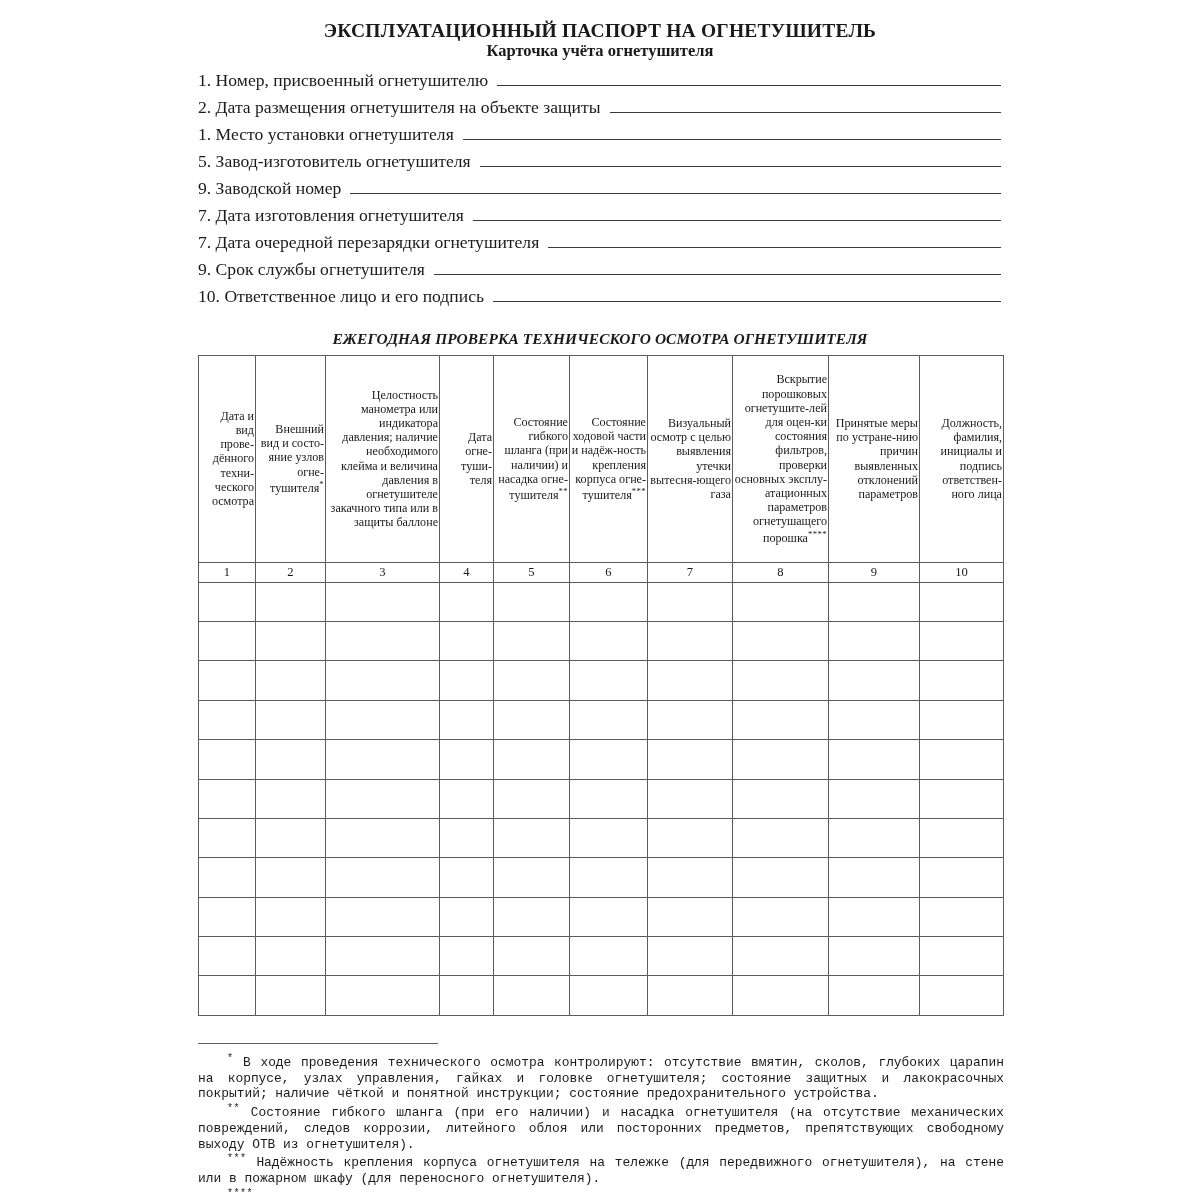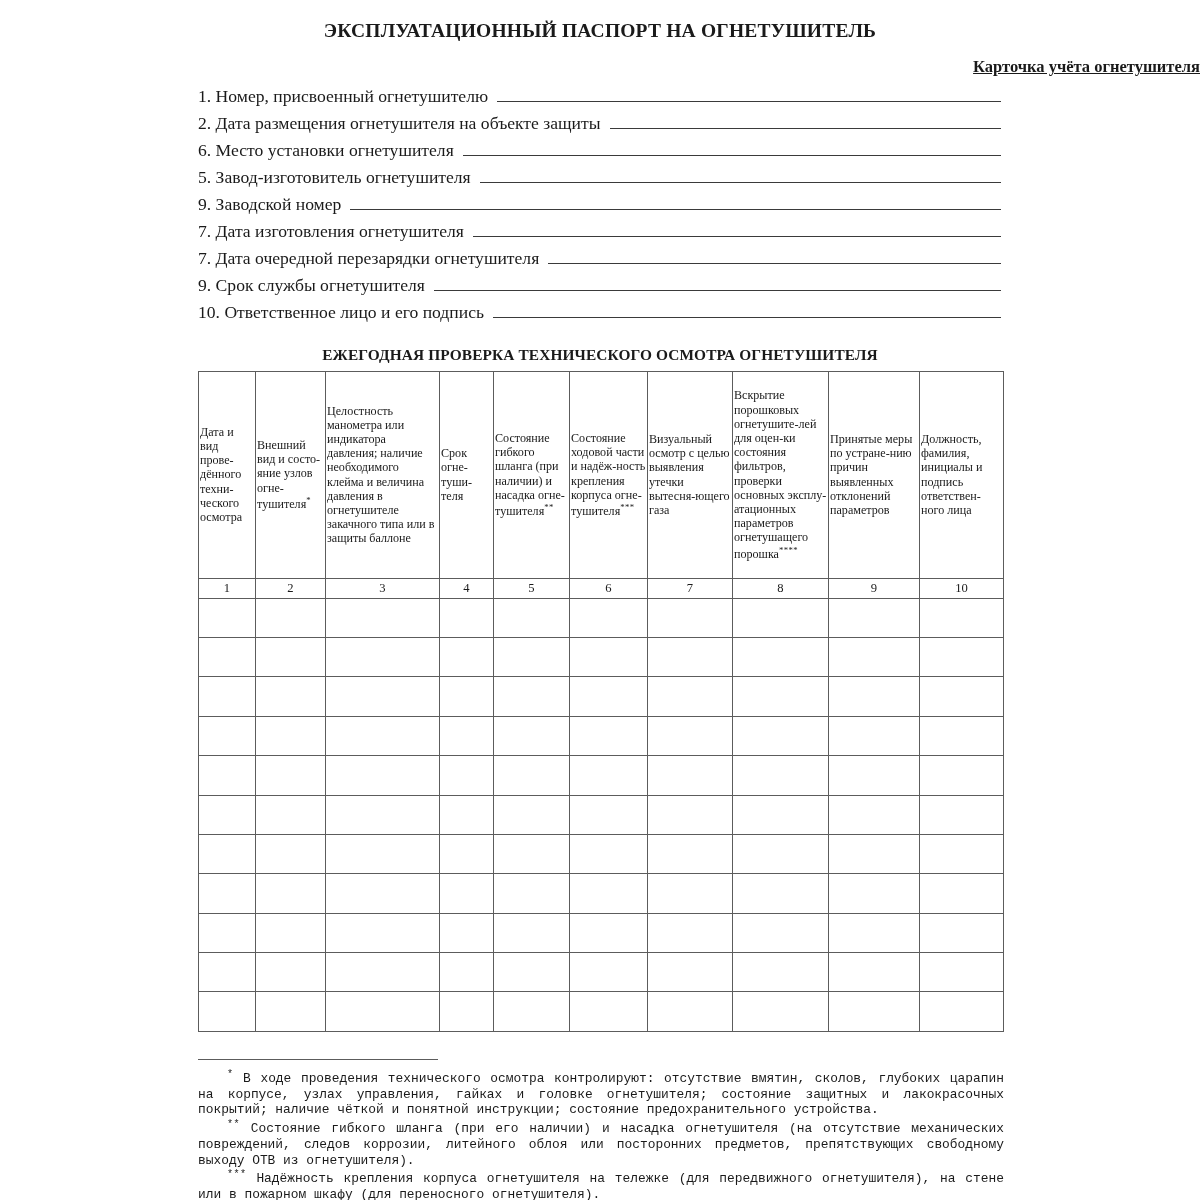--- a/index.html
+++ b/index.html
@@ -27,26 +27,25 @@
   .doc-title {
     text-align: center;
     font-weight: bold;
     font-size: 19.5px;
     letter-spacing: 0.2px;
     margin: 8px 0 0 0;
     padding: 0 80px;
     line-height: 1.1;
   }
   .doc-subtitle {
-    text-align: right;
+    text-align: center;
     font-weight: bold;
     font-size: 16.5px;
-    margin: 17px 0 0 0;
+    margin: 1px 0 0 0;
     line-height: 1.1;
-    text-decoration: underline;
   }
 
   
   .field-list {
     margin: 10px 0 16px 0;
     padding: 0;
     list-style: none;
   }
   .field-row {
     display: flex;
@@ -68,39 +67,40 @@
     height: 0.82em;
   }
 
   
   .table-title {
     text-align: center;
     font-weight: bold;
     font-size: 15.4px;
     margin: 16px 0 7px 0;
     letter-spacing: 0.1px;
+    font-style: italic;
   }
 
   
   .tbl-wrap {
     padding: 0 197px 0 198px;
   }
   table.insp {
     border-collapse: collapse;
     width: 805px;
     table-layout: fixed;
   }
   table.insp th,
   table.insp td {
     border: 1px solid #5c5c5c;
     padding: 0;
   }
   table.insp th.colhead {
     vertical-align: middle;
-    text-align: left;
+    text-align: right;
     font-weight: normal;
     font-size: 12.1px;
     line-height: 1.175;
     height: 202px;
     padding: 2px 1px;
   }
   table.insp td.numcell {
     text-align: center;
     font-size: 12.6px;
     height: 19px;
@@ -163,21 +163,21 @@
   <div class="field-list" id="field-list">
       <div class="field-row">
         <span class="field-label">1. Номер, присвоенный огнетушителю</span>
         <span class="field-rule"></span>
       </div>
       <div class="field-row">
         <span class="field-label">2. Дата размещения огнетушителя на объекте защиты</span>
         <span class="field-rule"></span>
       </div>
       <div class="field-row">
-        <span class="field-label">6. Место установки огнетушителя</span>
+        <span class="field-label">1. Место установки огнетушителя</span>
         <span class="field-rule"></span>
       </div>
       <div class="field-row">
         <span class="field-label">5. Завод-изготовитель огнетушителя</span>
         <span class="field-rule"></span>
       </div>
       <div class="field-row">
         <span class="field-label">9. Заводской номер</span>
         <span class="field-rule"></span>
       </div>
@@ -213,21 +213,21 @@
           <col class="c7">
           <col class="c8">
           <col class="c9">
           <col class="c10">
       </colgroup>
       <thead>
         <tr id="head-row">
             <th class="colhead">Дата и вид прове-дённого техни-ческого осмотра</th>
             <th class="colhead">Внешний вид и состо-яние узлов огне-тушителя<span class="sup">*</span></th>
             <th class="colhead">Целостность манометра или индикатора давления; наличие необходимого клейма и величина давления в огнетушителе закачного типа или в защиты баллоне</th>
-            <th class="colhead">Срок огне-туши-теля</th>
+            <th class="colhead">Дата огне-туши-теля</th>
             <th class="colhead">Состояние гибкого шланга (при наличии) и насадка огне-тушителя<span class="sup">**</span></th>
             <th class="colhead">Состояние ходовой части и надёж-ность крепления корпуса огне-тушителя<span class="sup">***</span></th>
             <th class="colhead">Визуальный осмотр с целью выявления утечки вытесня-ющего газа</th>
             <th class="colhead">Вскрытие порошковых огнетушите-лей для оцен-ки состояния фильтров, проверки основных эксплу-атационных параметров огнетушащего порошка<span class="sup">****</span></th>
             <th class="colhead">Принятые меры по устране-нию причин выявленных отклонений параметров</th>
             <th class="colhead">Должность, фамилия, инициалы и подпись ответствен-ного лица</th>
           </tr>
         <tr id="num-row">
             <td class="numcell">1</td>
             <td class="numcell">2</td>

